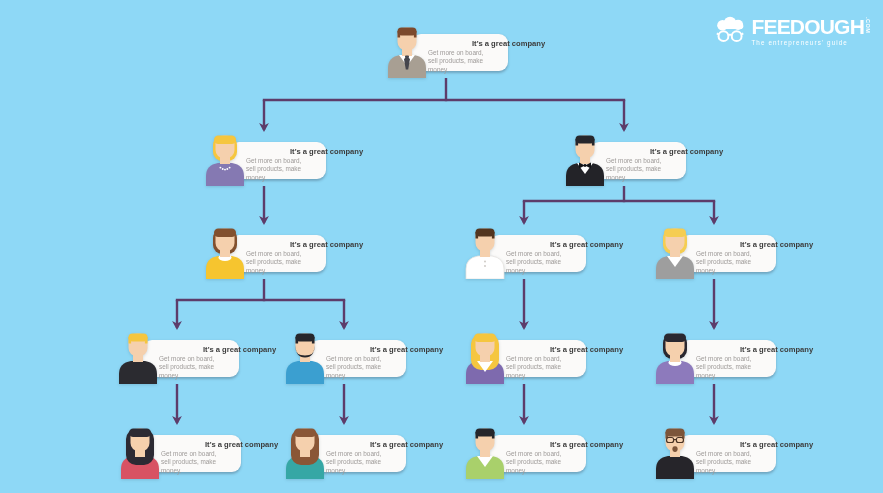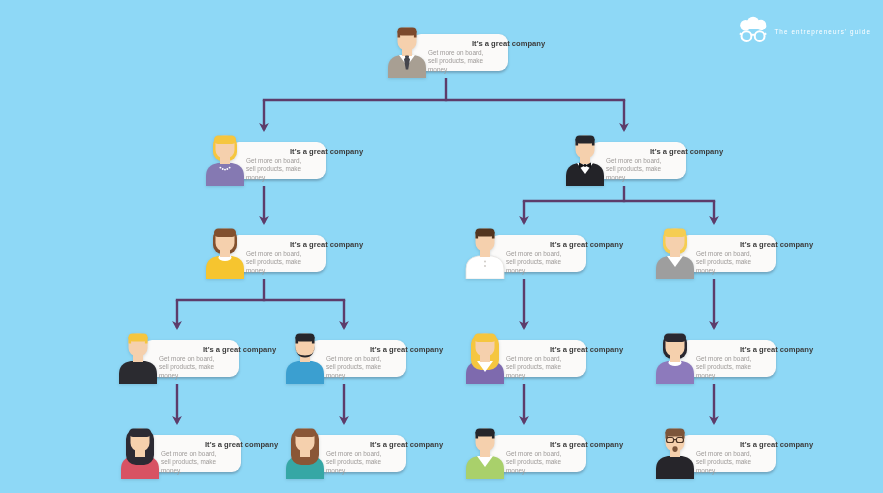--- a/index.html
+++ b/index.html
@@ -341,16 +341,20 @@
       <rect x="4" y="7" width="27" height="6" rx="3" fill="#fff"></rect>
       <g stroke="#fff" stroke-width="2.1" fill="none">
         <circle cx="10" cy="20.5" r="5.2"></circle>
         <circle cx="24" cy="20.5" r="5.2"></circle>
         <line x1="15.2" y1="19" x2="18.8" y2="19"></line>
         <line x1="3" y1="17.5" x2="4.9" y2="18.6"></line>
         <line x1="31" y1="17.5" x2="29.1" y2="18.6"></line>
       </g>
     </svg>
     <div class="logo-text">
+      <div class="logo-row">
+        <span class="brand">FEEDOUGH</span>
+        <span class="tld">.COM</span>
+      </div>
       <span class="tagline">The entrepreneurs' guide</span>
     </div>
   </div>
 </div>
 
 </body></html>

